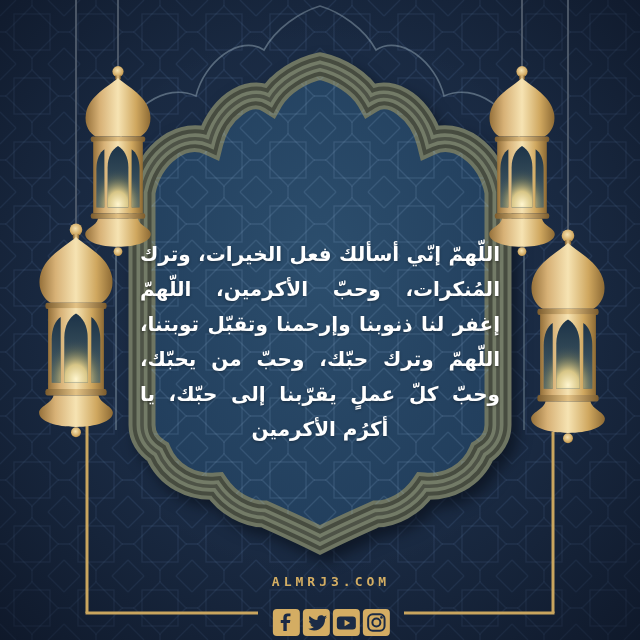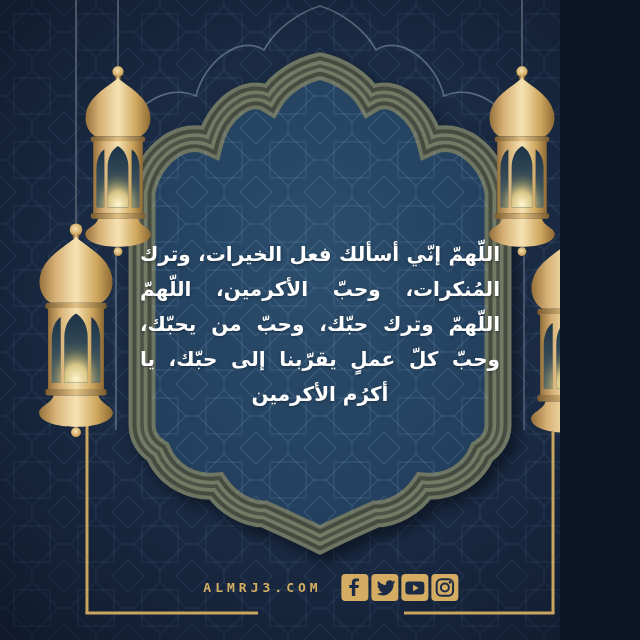--- a/index.html
+++ b/index.html
@@ -1,30 +1,30 @@
 <!DOCTYPE html>
 <html><head>
 <meta charset="utf-8">
 <style>
   html,body{margin:0;padding:0;background:#0d1524;}
-  #canvas{position:relative;width:560px;height:640px;overflow:hidden;
+  #canvas{position:relative;width:640px;height:640px;overflow:hidden;
           font-family:"DejaVu Sans",sans-serif;background:#6d28d9;}
   #scene{position:absolute;left:0;top:0;}
   .frame-group{filter:drop-shadow(6px 8px 7px rgba(3,7,15,0.55));}
 
   
   #prayer{position:absolute;left:140px;top:237px;width:360px;direction:rtl;
           color:#ffffff;font-weight:bold;font-size:20px;line-height:35px;
           text-shadow:0 1px 3px rgba(0,0,0,0.35);}
   #prayer .line{text-align:justify;text-align-last:justify;white-space:nowrap;}
   #prayer .line.last{text-align:left;text-align-last:center;}
 
   
   #footer{position:absolute;left:331px;top:574px;transform:translateX(-50%);
-          display:flex;flex-direction:row;align-items:center;gap:20px;}
+          display:flex;flex-direction:column;align-items:center;gap:20px;}
   #site-name{color:#d4ae63;font-family:"DejaVu Sans Mono",monospace;
              font-weight:bold;font-size:13px;letter-spacing:4px;white-space:nowrap;}
   #social-row{display:flex;gap:3px;}
   .social-btn{width:27px;height:27px;border-radius:4px;background:#d4ad63;
               display:flex;align-items:center;justify-content:center;cursor:pointer;}
   .social-btn svg{display:block;}
 </style>
 </head>
 <body>
 
@@ -175,20 +175,21 @@
 
   <use href="#lantern-proto" transform="translate(70,62) scale(0.8)"></use>
   <use href="#lantern-proto" transform="translate(474,62) scale(0.8)"></use>
   <use href="#lantern-proto" transform="translate(22,219) scale(0.9)"></use>
   <use href="#lantern-proto" transform="translate(514,225) scale(0.9)"></use>
 </svg>
 
 <div id="prayer">
   <div class="line">اللّهمّ إنّي أسألك فعل الخيرات، وترك</div>
   <div class="line">المُنكرات، وحبّ الأكرمين، اللّهمّ</div>
+  <div class="line">إغفر لنا ذنوبنا وإرحمنا وتقبّل توبتنا،</div>
   <div class="line">اللّهمّ وترك حبّك، وحبّ من يحبّك،</div>
   <div class="line">وحبّ كلّ عملٍ يقرّبنا إلى حبّك، يا</div>
   <div class="line last">أكرُم الأكرمين</div>
 </div>
 
 <div id="footer">
   <div id="site-name">ALMRJ3.COM</div>
   <div id="social-row">
     <div class="social-btn">
       <svg width="27" height="27" viewBox="0 0 27 27">

